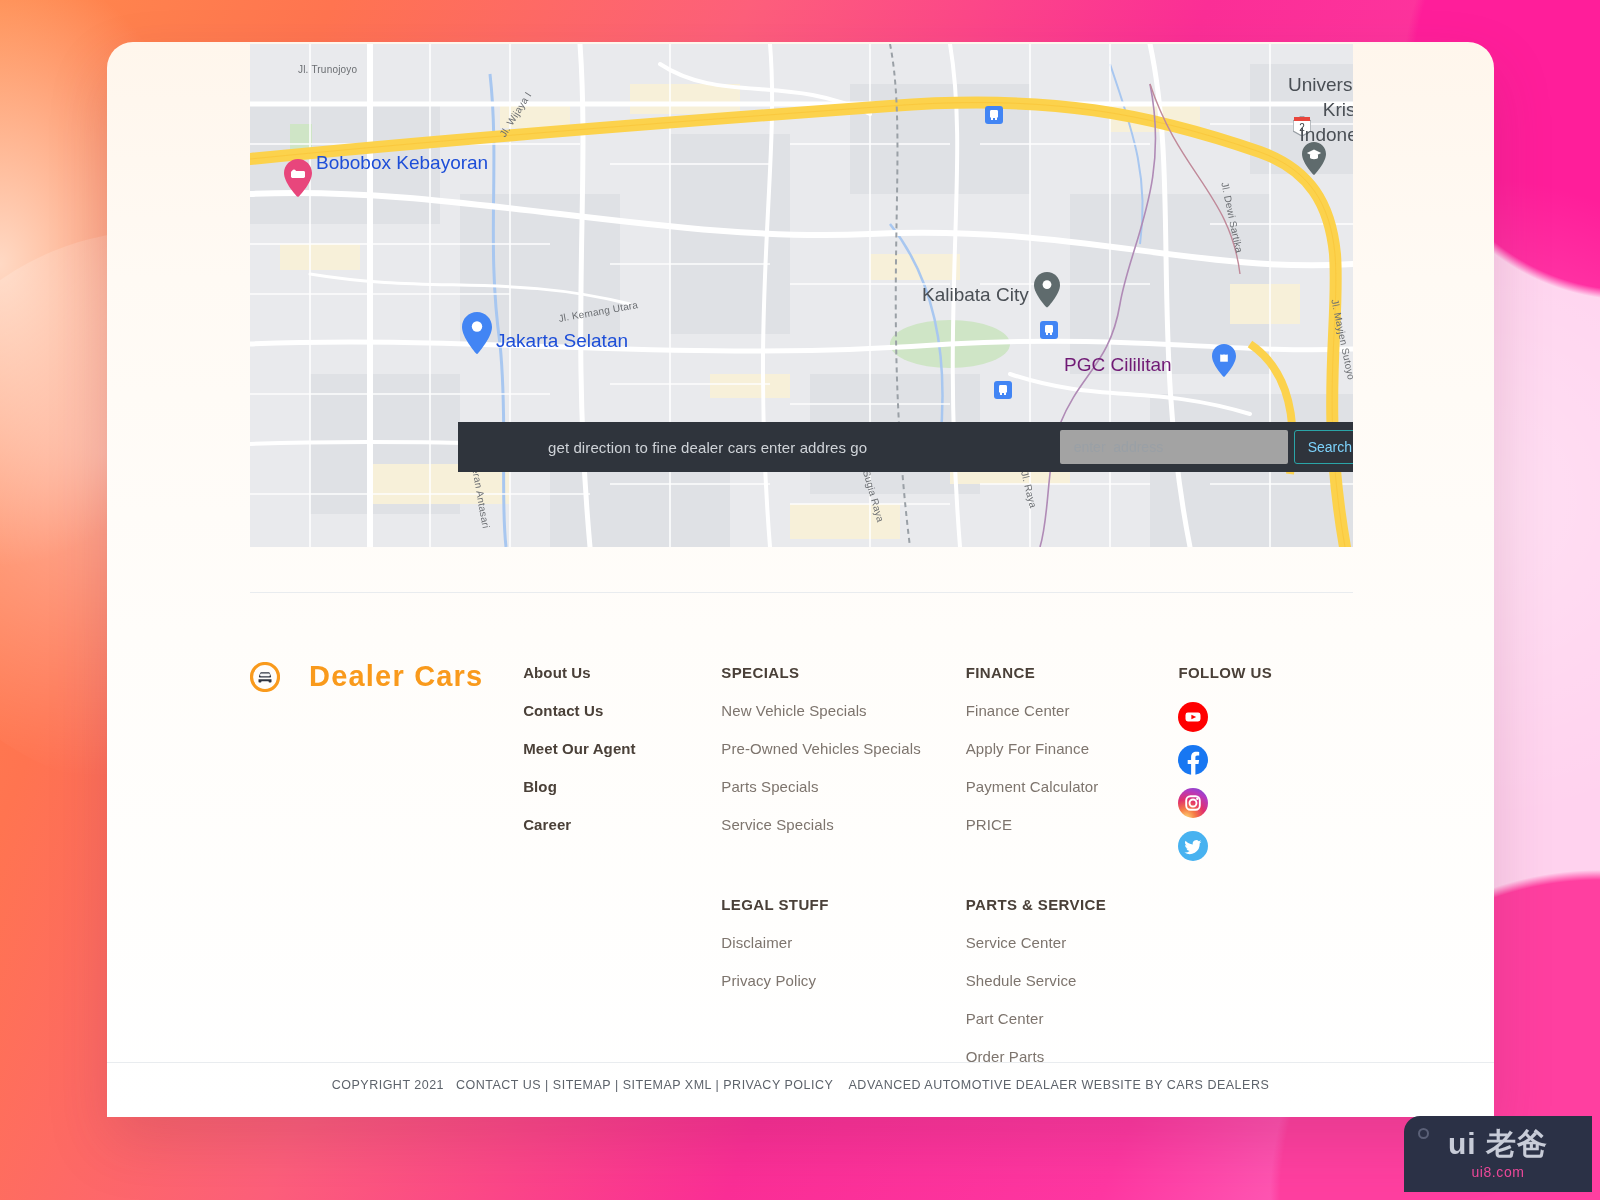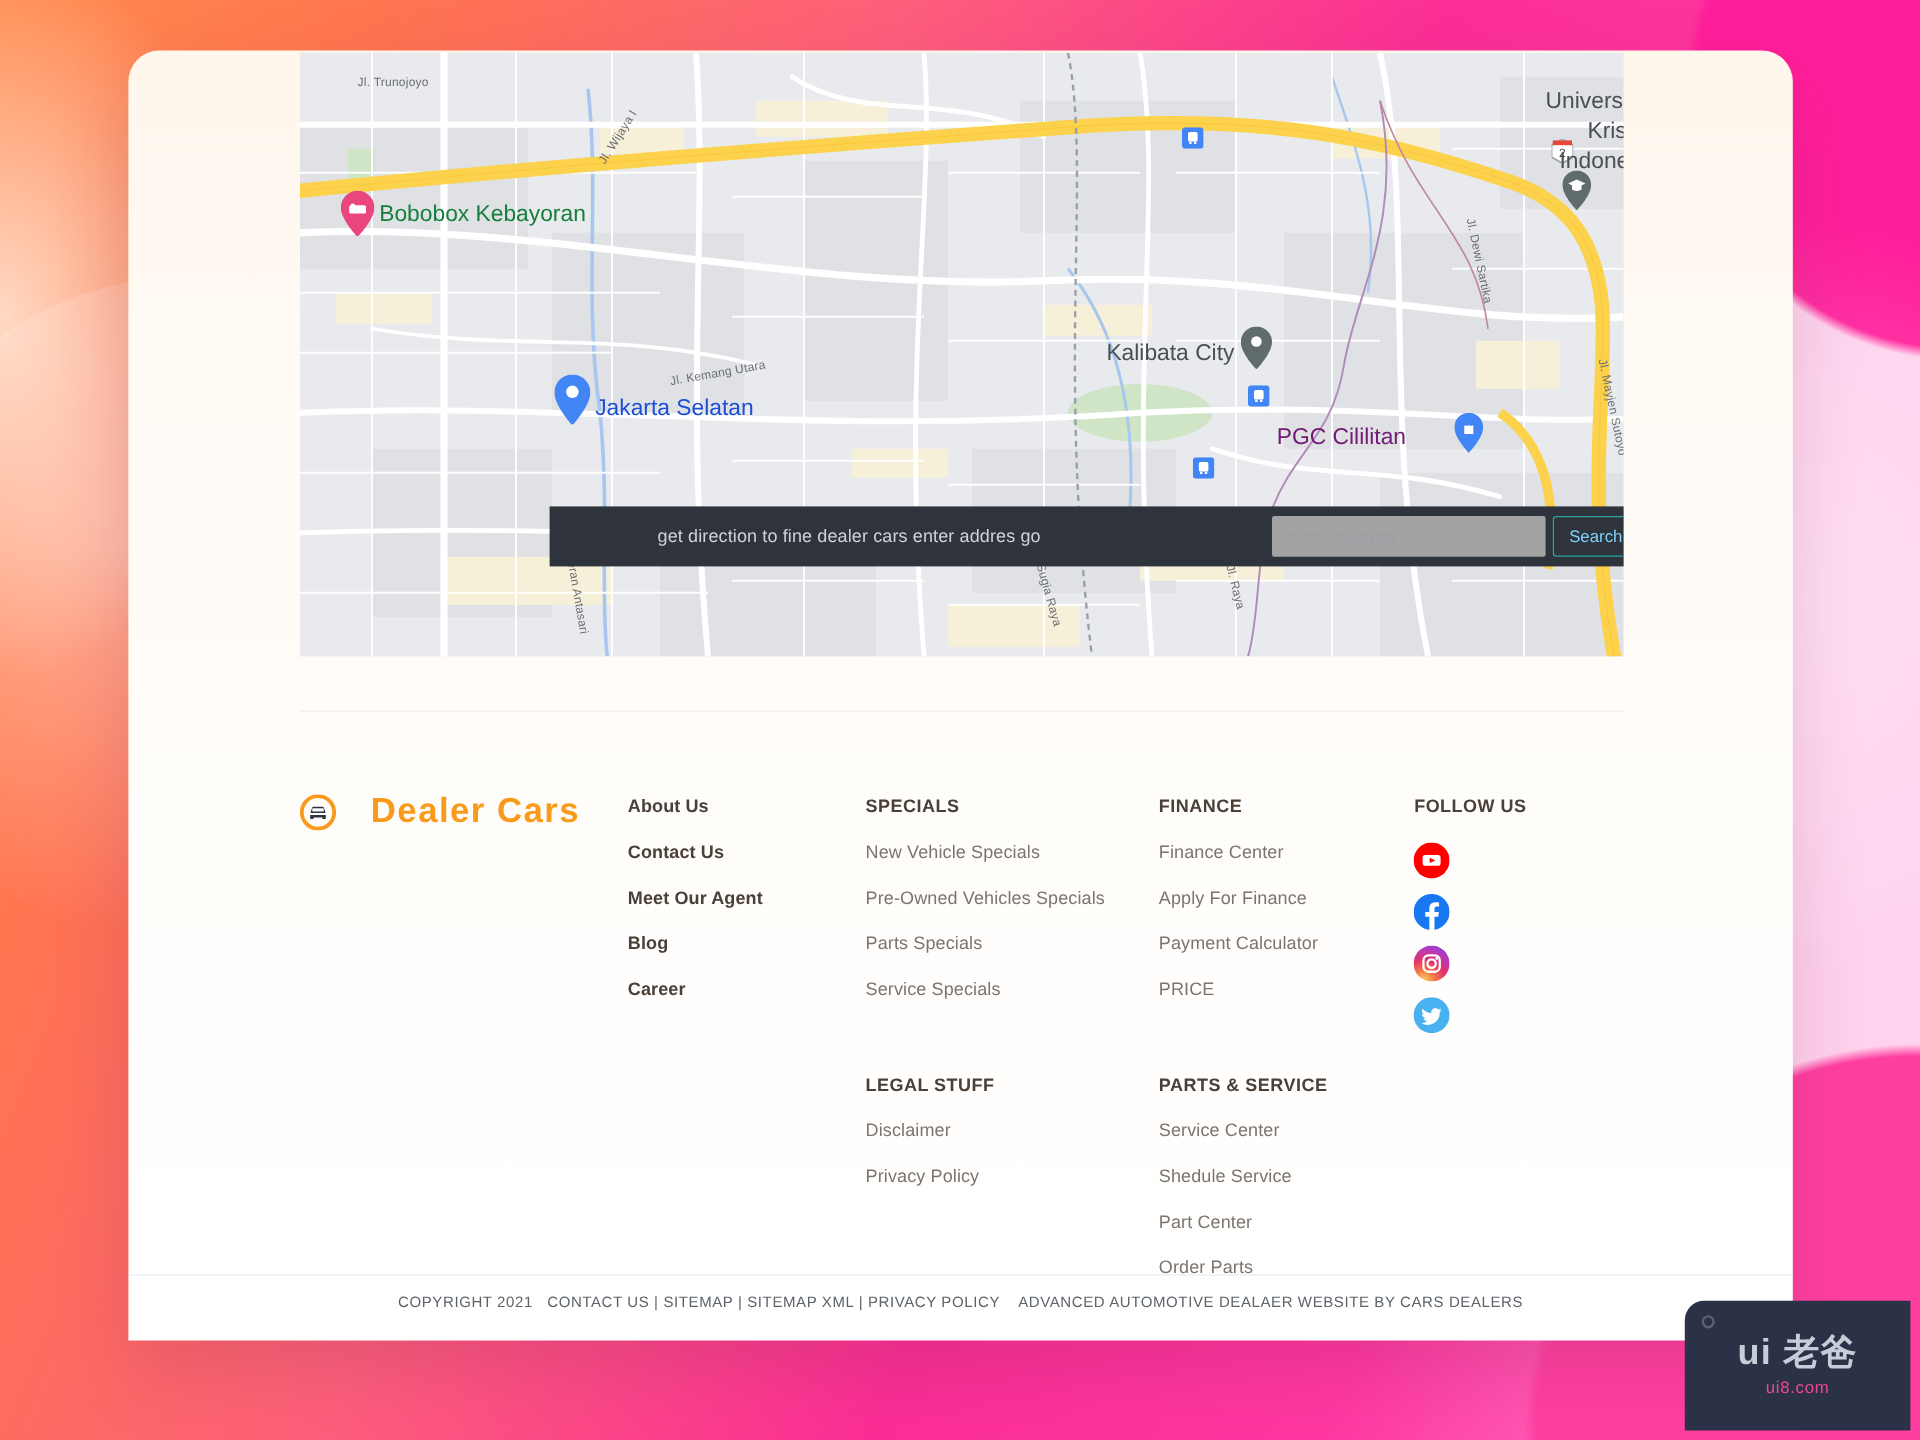--- a/index.html
+++ b/index.html
@@ -123,21 +123,21 @@
   .copyright{
     position:absolute; left:0; top:1036px; width:100%;
     text-align:center; font-size:12.5px; color:#5d636b;
     letter-spacing:.5px; font-family:"Liberation Sans", sans-serif;
   }
   .copyright span{ cursor:pointer; }
   .copyright .sep{ cursor:default; }
 
   
   .watermark{
-    position:absolute; right:8px; bottom:8px; width:188px; height:108px;
+    position:absolute; right:8px; bottom:8px; width:188px; height:76px;
     background:#2b3146; border-radius:16px 0 0 0;
     display:flex; flex-direction:column; align-items:center; justify-content:center;
   }
   .wm-dot{
     position:absolute; left:14px; top:12px; width:11px; height:11px;
     border:2px solid #5a6077; border-radius:50%;
   }
   .wm-main{ font-size:30px; color:#c8ccd8; font-weight:bold; letter-spacing:1px; line-height:1; }
   .wm-sub{ font-size:14px; color:#ec4899; margin-top:5px; letter-spacing:.6px; }
 </style>
@@ -265,21 +265,21 @@
       <text x="9" y="15" font-size="10" text-anchor="middle" fill="#3c4043" font-family="Liberation Sans, sans-serif">2</text>
     </svg>
 
     <div class="pin" style="left:34px;top:115px">
       <svg width="28" height="38" viewBox="0 0 28 38">
         <path d="M14 0C6.3 0 0 6.3 0 14c0 9.5 12 22.4 13.3 23.6a1 1 0 0 0 1.4 0C16 36.4 28 23.5 28 14 28 6.3 21.7 0 14 0z" fill="#e8467c"></path>
         <rect x="7" y="12" width="14" height="7" rx="1.4" fill="#fff"></rect>
         <circle cx="10" cy="12.5" r="2" fill="#fff"></circle>
       </svg>
     </div>
-    <div class="map-label lbl-poi" style="left:66px;top:124px;color:#15803d">Bobobox Kebayoran</div>
+    <div class="map-label lbl-poi" style="left:66px;top:108px;color:#1d4ed8">Bobobox Kebayoran</div>
 
     <div class="pin" style="left:212px;top:268px">
       <svg width="30" height="42" viewBox="0 0 30 42">
         <path d="M15 0C6.7 0 0 6.7 0 15c0 10.3 13 25 13.9 26.2a1.4 1.4 0 0 0 2.2 0C17 40 30 25.3 30 15 30 6.7 23.3 0 15 0z" fill="#4285f4"></path>
         <circle cx="15" cy="14.5" r="5.2" fill="#fff"></circle>
       </svg>
     </div>
     <div class="map-label lbl-poi" style="left:246px;top:286px;color:#1d4ed8">Jakarta Selatan</div>
 
     <div class="pin" style="left:784px;top:228px">

